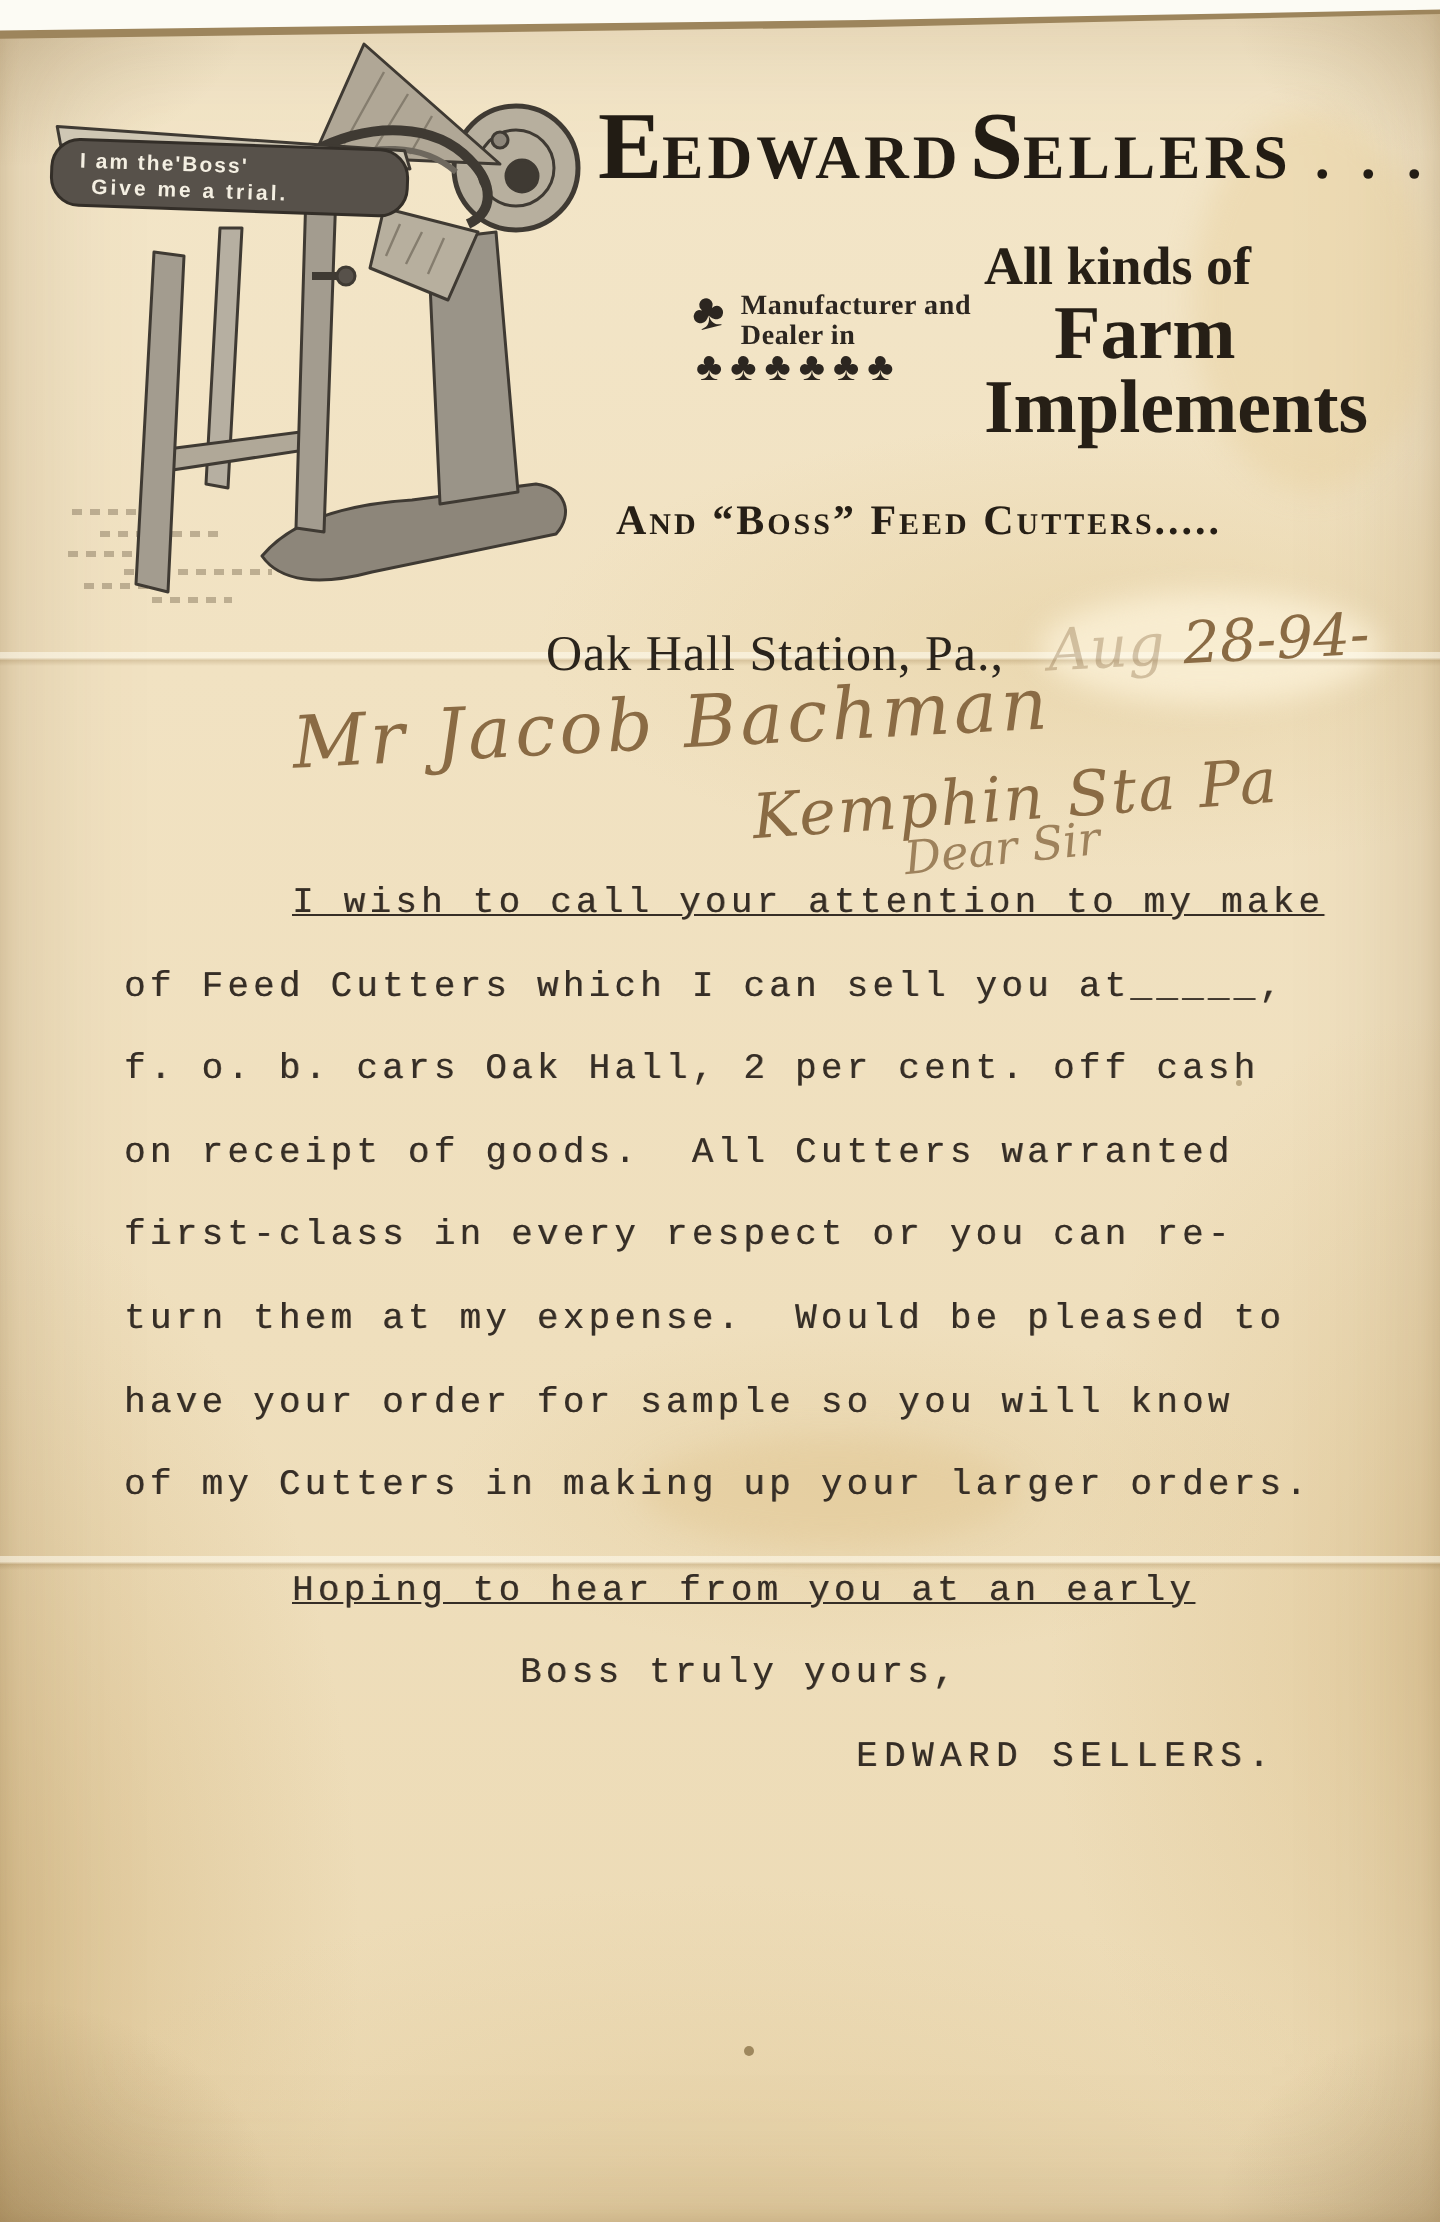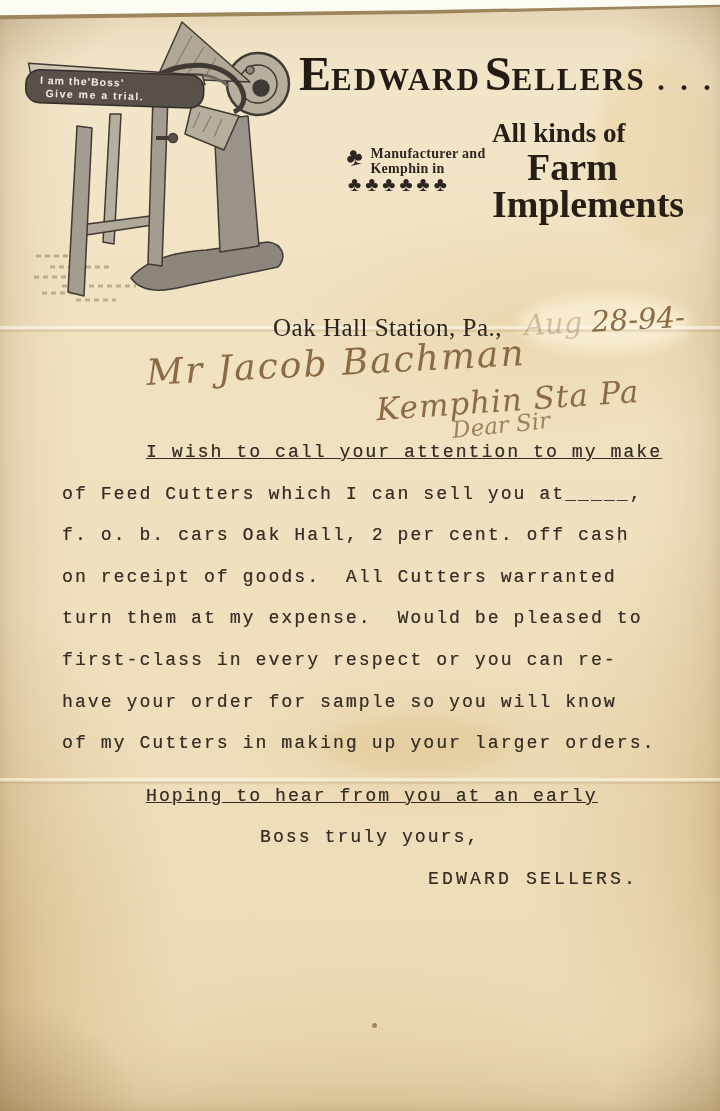--- a/index.html
+++ b/index.html
@@ -141,46 +141,47 @@
 
   <div class="masthead">
     <span class="big">E</span><span class="small">EDWARD</span>
     <span class="big">S</span><span class="small">ELLERS</span><span class="dots"> . . .</span>
   </div>
 
   <div class="dealer">
     <span class="club-lg">♣</span>
     <span class="dealer-lines">
       <div>Manufacturer and</div>
-      <div>Kemphin in</div>
+      <div>Dealer in</div>
     </span>
   </div>
   <div class="clubs-row">♣♣♣♣♣♣</div>
 
   <div class="products">
     <div class="p1">All kinds of</div>
     <div class="p2">Farm</div>
     <div class="p3">Implements</div>
   </div>
 
+  <div class="tagline">And “Boss” Feed Cutters.....</div>
 
   <div class="place">Oak Hall Station, Pa.,</div>
   <div class="hand date-hand"><span class="faint">Aug</span><span> 28-94-</span></div>
 
   <div class="hand recipient-1">Mr Jacob Bachman</div>
   <div class="hand recipient-2">Kemphin Sta Pa</div>
   <div class="hand salutation">Dear Sir</div>
 
   <div class="letter">
     <div class="tline indent">I wish to call your attention to my make</div>
     <div class="tline">of Feed Cutters which I can sell you at_____,</div>
     <div class="tline">f. o. b. cars Oak Hall, 2 per cent. off cash</div>
     <div class="tline">on receipt of goods.  All Cutters warranted</div>
+    <div class="tline">first-class in every respect or you can re-</div>
     <div class="tline">turn them at my expense.  Would be pleased to</div>
-    <div class="tline">first-class in every respect or you can re-</div>
     <div class="tline">have your order for sample so you will know</div>
     <div class="tline">of my Cutters in making up your larger orders.</div>
     <div class="tline indent closing">Hoping to hear from you at an early</div>
     <div class="valediction">Boss truly yours,</div>
     <div class="signature">EDWARD SELLERS.</div>
   </div>
 
 </div>
 
 </body></html>

